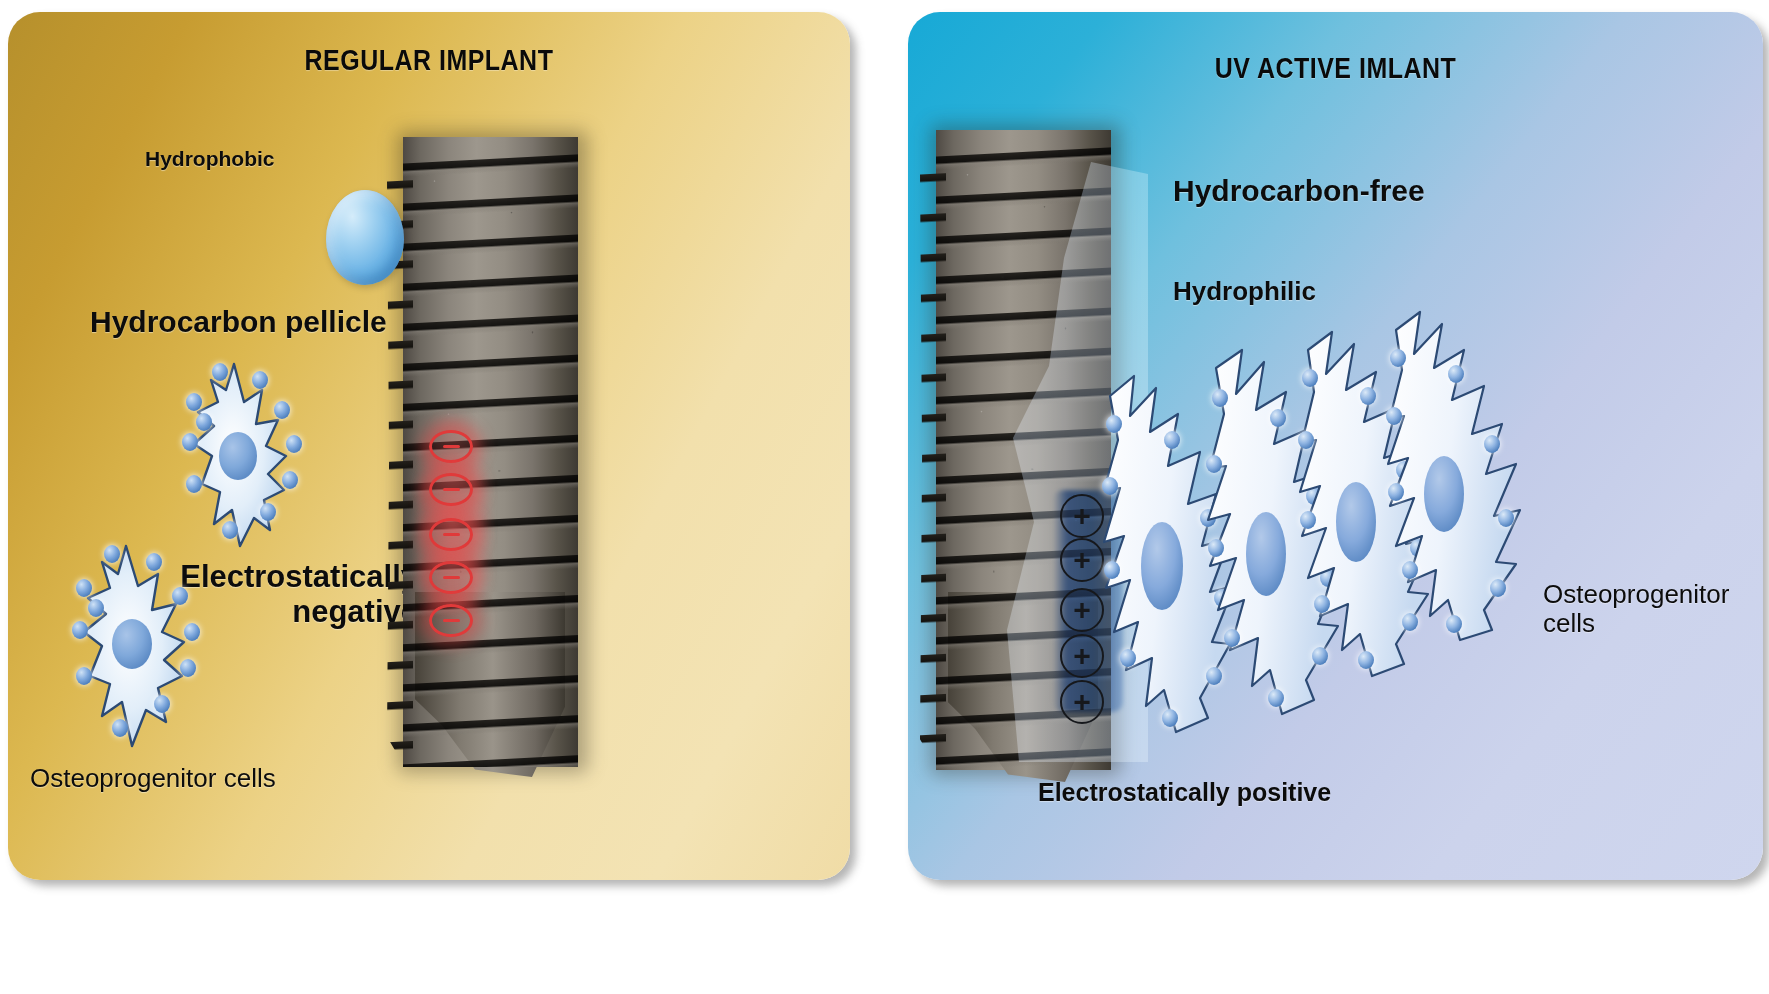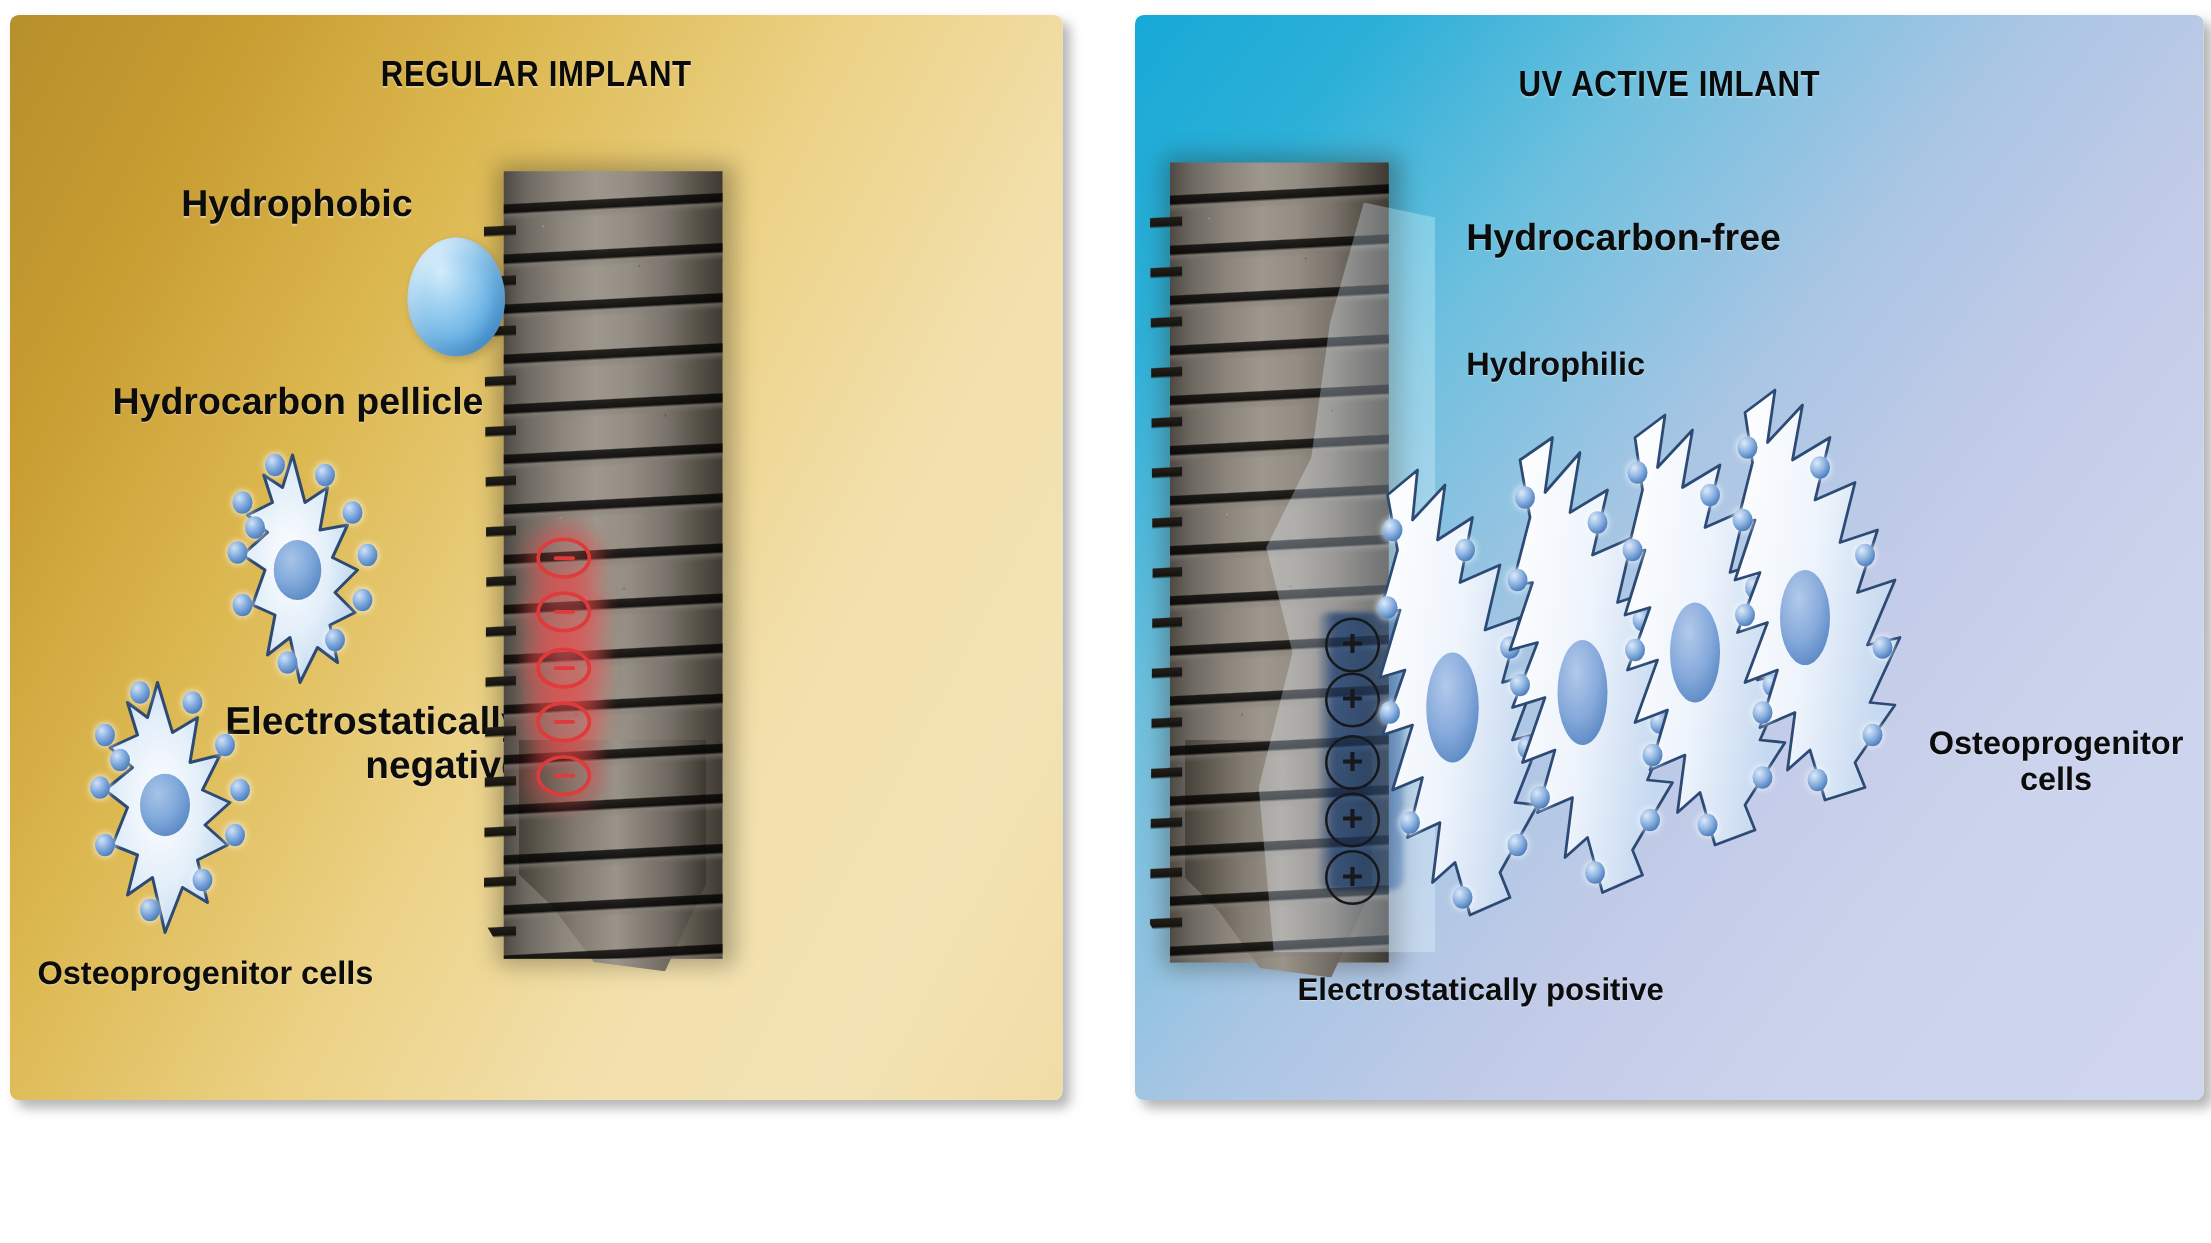--- a/index.html
+++ b/index.html
@@ -2,41 +2,41 @@
 <html><head>
 <meta charset="utf-8">
 <style>
   html,body{margin:0;padding:0;background:#ffffff;}
   body{width:1769px;height:994px;position:relative;overflow:hidden;
        font-family:"Liberation Sans","DejaVu Sans",sans-serif;}
 
   .stage{position:absolute;inset:0;}
 
   
-  .panel{position:absolute;border-radius:7px;overflow:hidden;
+  .panel{position:absolute;border-radius:32px;overflow:hidden;
          box-shadow:6px 6px 9px rgba(90,90,90,.45);}
   #panel-left{left:8px;top:12px;width:842px;height:868px;
       background:linear-gradient(118deg,#b6902c 0%,#c79c31 14%,#dcb850 32%,
                  #ecd286 52%,#f2e0ac 70%,#f3e3b4 85%,#f0dca6 100%);}
   #panel-right{left:908px;top:12px;width:855px;height:868px;
       background:linear-gradient(128deg,#17a9d6 0%,#2cb0d8 13%,#6fc0de 29%,
                  #a9c6e4 47%,#c2cbe8 62%,#ccd3ec 78%,#cfd6ee 100%);}
 
   
   .panel-title{position:absolute;left:0;right:0;text-align:center;
      font-weight:700;font-size:29px;letter-spacing:.6px;color:#0a0a0a;
      transform:scaleX(.86);transform-origin:center;
      text-shadow:0 1px 1px rgba(255,255,255,.35);}
   #title-left{top:32px;}
   #title-right{top:40px;}
 
   
   .lbl{position:absolute;color:#0c0c0c;font-weight:700;white-space:pre;
        line-height:1.12;text-shadow:0 1px 1px rgba(255,255,255,.45);}
-  .lbl.thin{font-weight:700;text-align:center;}
+  .lbl.thin{font-weight:400;}
 
   
   .implant{position:absolute;}
   .implant .shadow{position:absolute;inset:-6px -10px -6px -6px;
       border-radius:8px;filter:blur(9px);background:rgba(40,35,25,.33);z-index:0;}
 
   .core{position:absolute;left:0;top:0;width:100%;height:100%;z-index:1;
     background:
       
       radial-gradient(ellipse 2px 2px at 18% 7%,rgba(255,255,255,.30),transparent 60%),
@@ -139,21 +139,21 @@
       <div class="threads hi"></div>
       <div class="spikes"></div>
 
       <div class="tip" style="top:455px;height:185px;left:12px;width:150px;
                   background:linear-gradient(90deg,#474239 0%,#807a70 30%,#9a948a 52%,#6e6860 80%,#3d3931 100%);
                   clip-path:polygon(0 0,100% 0,100% 62%,78% 100%,40% 96%,18% 72%,0 58%);"></div>
     </div>
 
     <div class="droplet" style="left:318px;top:178px;width:78px;height:95px;"></div>
 
-    <div class="lbl" style="left:137px;top:135px;font-size:30px;">Hydrophobic</div>
+    <div class="lbl" style="left:137px;top:135px;font-size:21px;">Hydrophobic</div>
 
     <div class="lbl" style="left:82px;top:293px;font-size:30px;">Hydrocarbon pellicle</div>
 
     <div class="lbl" style="left:152px;top:548px;font-size:31px;text-align:right;width:258px;">Electrostatically
 negative</div>
 
     <div class="lbl thin" style="left:22px;top:752px;font-size:26px;">Osteoprogenitor cells</div>
 
     <div class="redglow" style="left:408px;top:406px;width:74px;height:218px;"></div>
 

